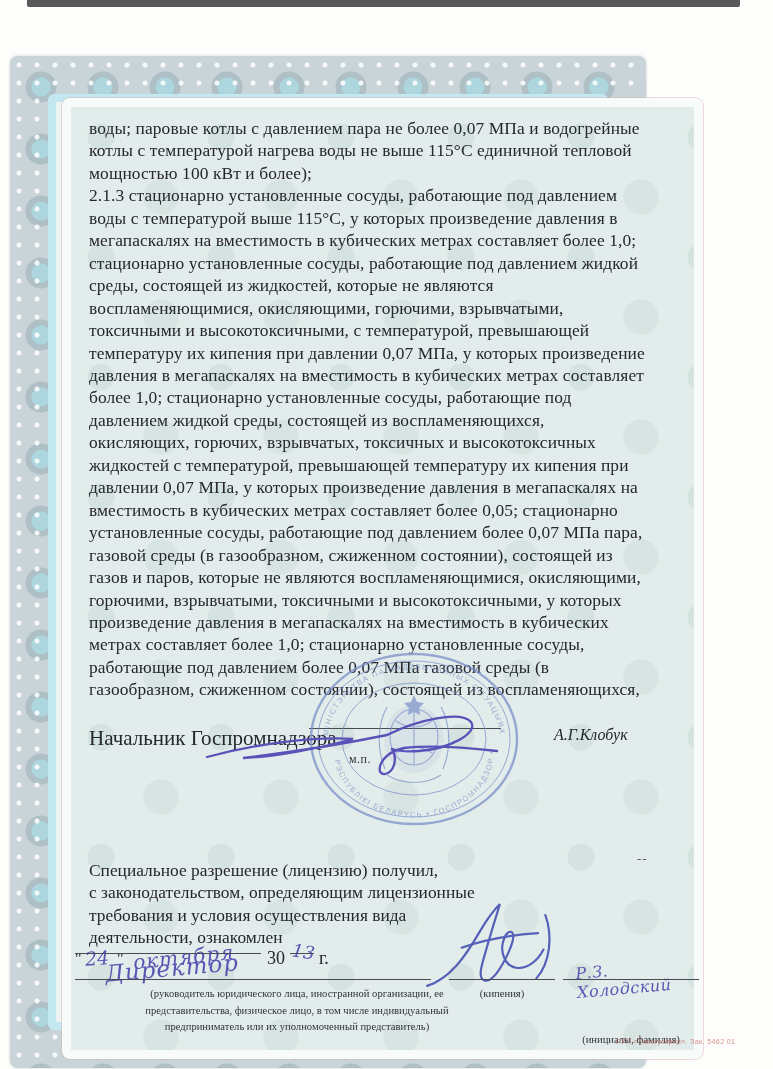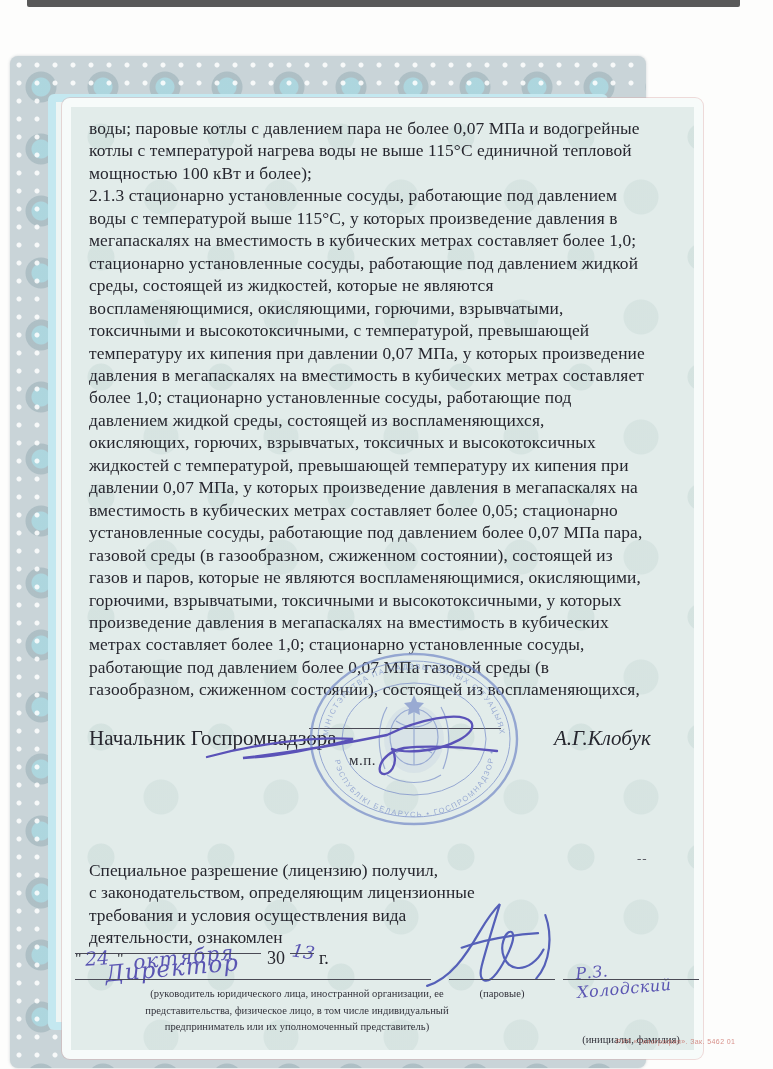--- a/index.html
+++ b/index.html
@@ -20,23 +20,23 @@
   .panel{position:absolute;left:52px;top:42px;width:623px;height:943px;
          background-color:#e2ecea;border:9px solid #f7fbfa;border-radius:8px;
          box-shadow:0 0 0 1px rgba(214,166,166,.4);
          background-image:
            radial-gradient(circle at 25% 25%, rgba(188,208,206,.35) 0 13px, transparent 14px),
            radial-gradient(circle at 75% 75%, rgba(188,208,206,.3) 0 17px, transparent 18px);
          background-size:120px 120px;}
   .body-text{position:absolute;left:18px;top:10px;width:600px;
              font-size:17.4px;line-height:22.45px;color:#26262e;white-space:pre-line;letter-spacing:.1px;}
   .sign-label{position:absolute;left:18px;top:619px;font-size:21px;color:#26262e;}
-  .sign-name{position:absolute;left:483px;top:619px;font-size:21px;font-style:italic;color:#26262e;}
+  .sign-name{position:absolute;left:483px;top:619px;font-size:16px;font-style:italic;color:#26262e;}
   .uline{position:absolute;border-bottom:1.2px solid #4a4a55;}
-  .mp{position:absolute;left:278px;top:645px;font-size:15px;color:#33333c;letter-spacing:.5px;}
+  .mp{position:absolute;left:278px;top:645px;font-size:12px;color:#33333c;letter-spacing:.5px;}
   .stamp{position:absolute;left:232px;top:544px;opacity:.88;}
   .sig-main{position:absolute;left:130px;top:598px;}
   .receipt{position:absolute;left:18px;top:752px;width:450px;font-size:17.4px;line-height:22.45px;color:#26262e;white-space:pre-line;}
   .ink{font-family:"DejaVu Serif",serif;font-style:italic;color:#5a55b2;}
   .date-q{position:absolute;font-size:16px;color:#26262e;}
   .hw-day{position:absolute;left:14px;top:840px;font-size:19px;transform:rotate(-4deg);}
   .hw-month{position:absolute;left:62px;top:838px;font-size:20px;transform:rotate(-6deg);letter-spacing:1px;}
   .pr-century{position:absolute;left:196px;top:841px;font-size:18px;color:#26262e;}
   .hw-year{position:absolute;left:221px;top:834px;font-size:18px;transform:rotate(8deg);}
   .pr-era{position:absolute;left:248px;top:841px;font-size:18px;color:#26262e;}
@@ -149,21 +149,21 @@
 предприниматель или их уполномоченный представитель)</div>
 
       <svg class="sig-low" width="175" height="100" viewBox="0 0 175 110">
         <g stroke="#5560b8" stroke-width="2.4" fill="none" stroke-linecap="round">
           <path d="M20 100 C 45 92 62 68 78 40 C 84 30 92 18 100 10 C 94 30 86 55 80 78 C 78 86 78 92 83 94 C 91 97 102 80 110 62 C 114 53 116 46 114 42 C 112 38 106 42 104 50 C 100 62 105 78 118 80 C 130 82 142 72 148 60"></path>
           <path d="M58 58 C 80 50 112 44 142 42"></path>
           <path d="M150 22 C 158 44 156 74 140 92"></path>
         </g>
       </svg>
       <div class="uline" style="left:378px;top:872px;width:106px;"></div>
-      <div class="caption" style="left:378px;top:879px;width:106px;">(паровые)</div>
+      <div class="caption" style="left:378px;top:879px;width:106px;">(кипения)</div>
 
       <span class="ink hw-name">Р.З. Холодский</span>
       <div class="uline" style="left:492px;top:872px;width:136px;"></div>
       <div class="caption" style="left:492px;top:925px;width:136px;">(инициалы, фамилия)</div>
 
     </div>
   </div>
 
   <div class="printer-mark">РУП «Типография». Зак. 5462 01</div>
 

